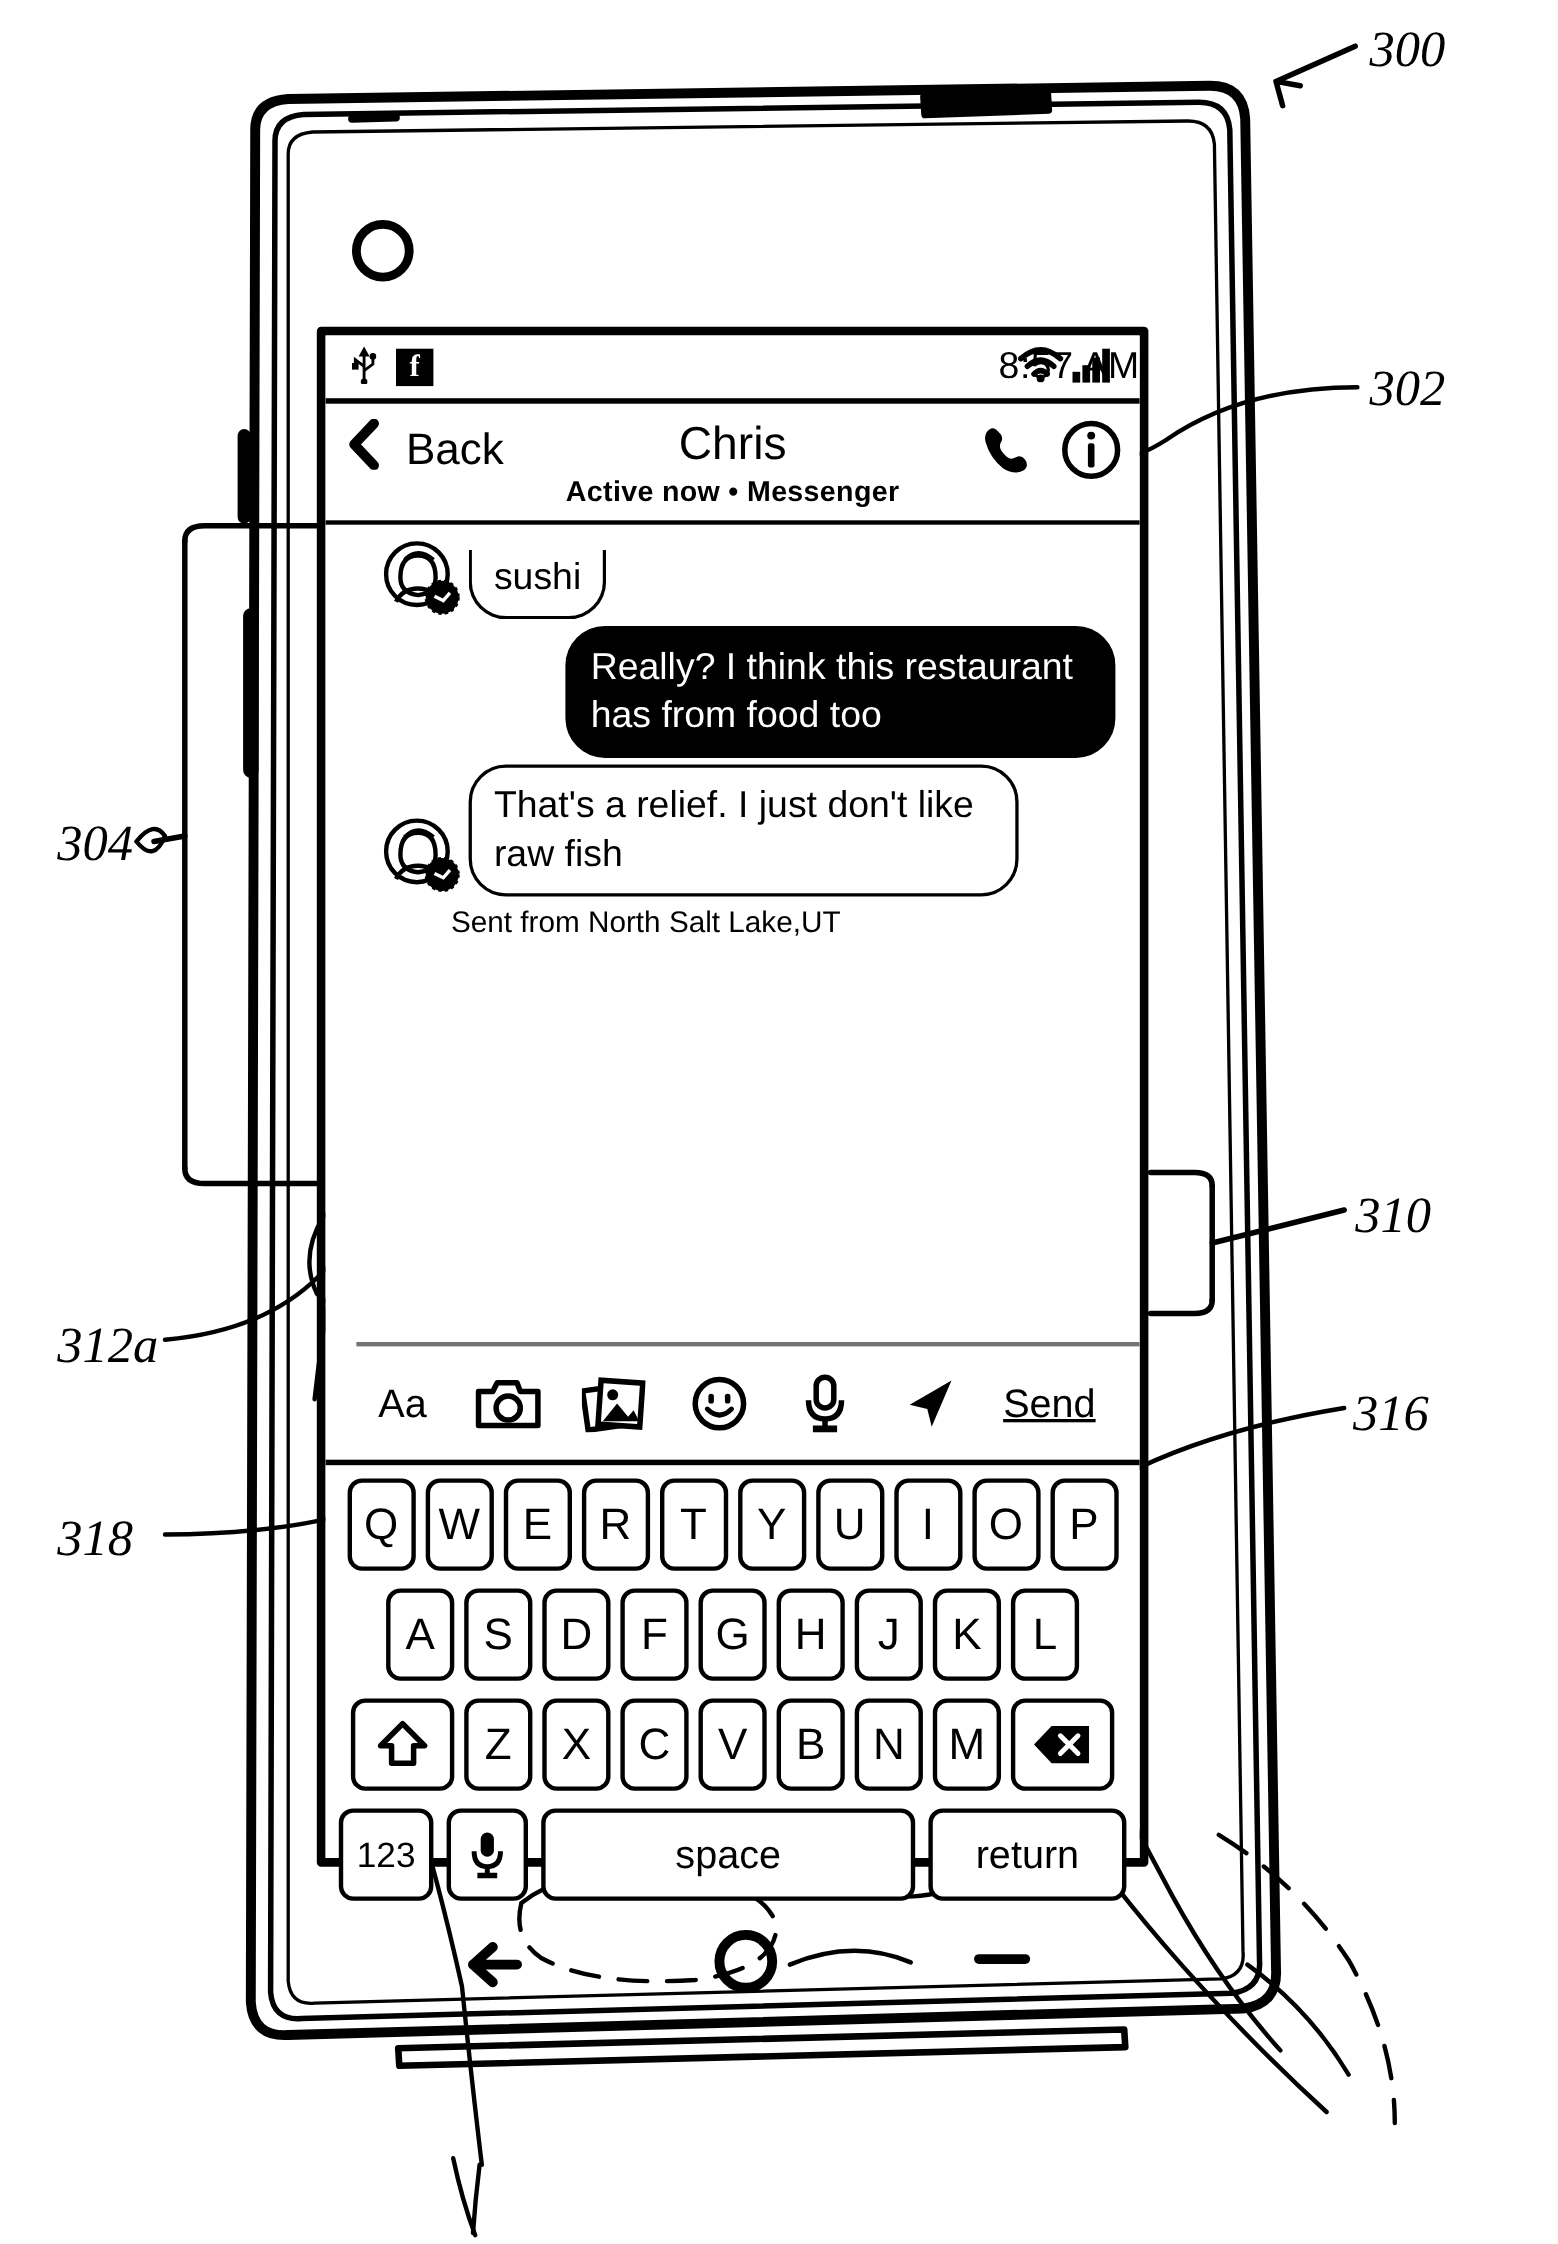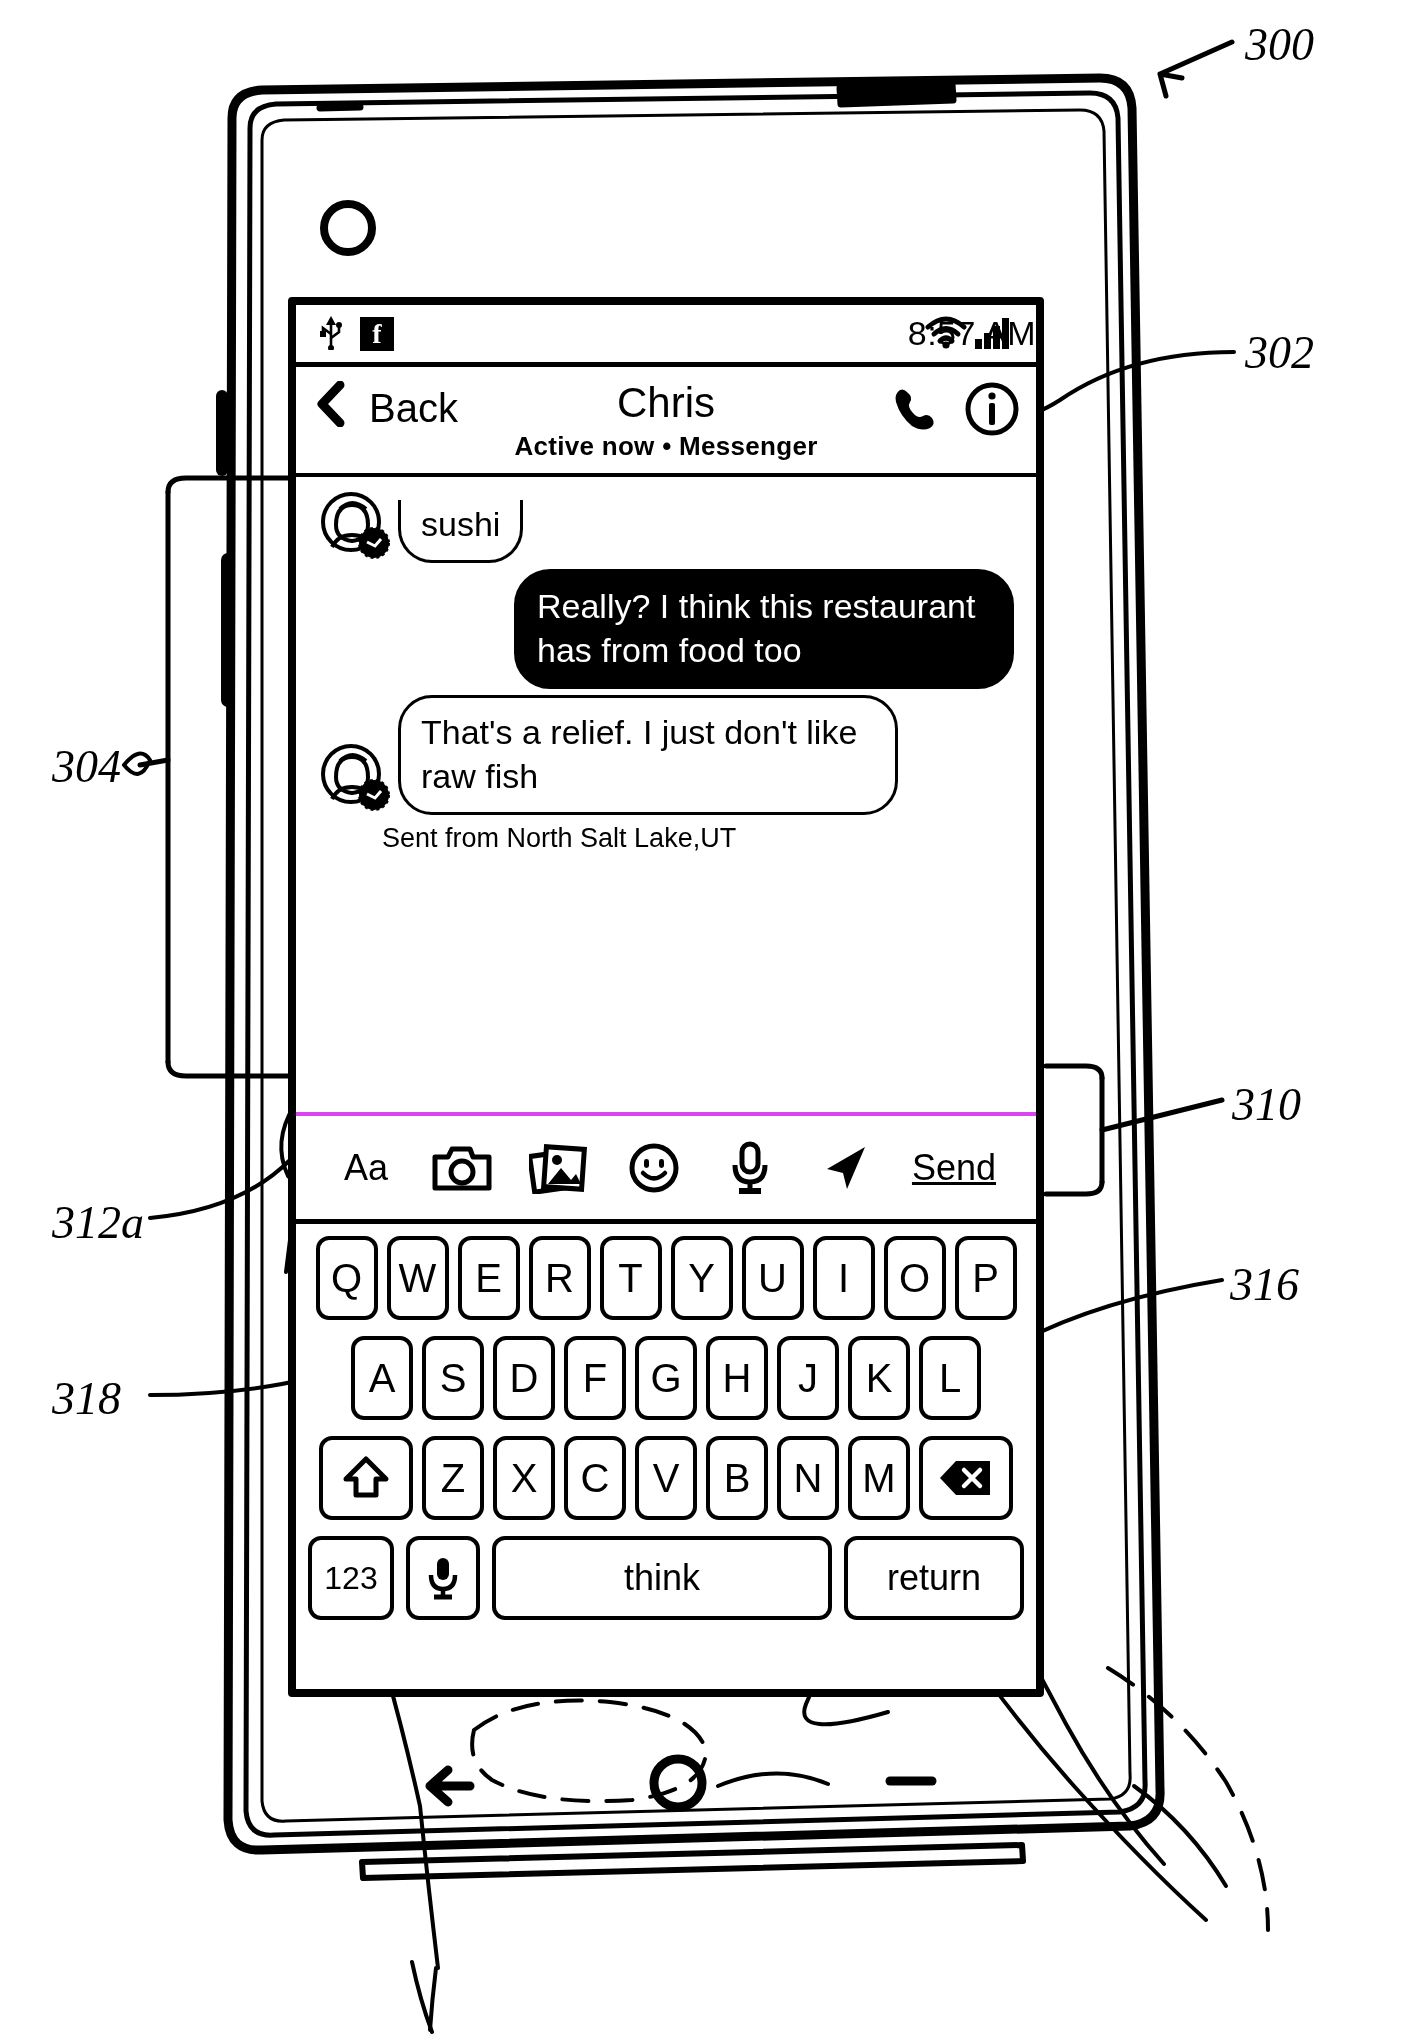--- a/index.html
+++ b/index.html
@@ -61,24 +61,25 @@
   .nav-sub {
     position:absolute; left:0; right:0; top: 64px;
     text-align:center; font-size: 26px; font-weight: bold; color:#000;
     letter-spacing: 0.3px;
   }
   .nav-right { position:absolute; right: 16px; top: 14px; display:flex; align-items:center; gap: 22px; }
 
   
   .thread {
     position: relative;
-    height: 639px;
+    height: 747px;
     overflow: hidden;
-    border-bottom: 4px solid #d946ef;
+    border-bottom: 4px solid #737373;
     padding-top: 6px;
+    margin-left: 28px;
   }
   .msg-row { display:flex; align-items: flex-end; padding: 6px 22px 0 22px; }
   .msg-row.out { justify-content: flex-end; }
   .avatar-wrap { position: relative; width: 74px; height: 74px; flex: 0 0 74px; margin-right: 6px; }
 
   .bubble {
     border: 3px solid #000;
     border-radius: 34px;
     padding: 12px 20px 14px 20px;
     font-size: 34px;
@@ -451,21 +452,21 @@
       <div class="krow r4">
         <div class="key k123">123</div>
         <div class="key kmic">
           <svg width="32" height="46" viewBox="0 0 32 46">
             <rect x="10" y="3" width="12" height="22" rx="6" fill="#000"></rect>
             <path d="M4 20 Q4 34 16 34 Q28 34 28 20" fill="none" stroke="#000" stroke-width="4.5"></path>
             <path d="M16 34 L16 40" stroke="#000" stroke-width="4.5"></path>
             <path d="M7 42 L25 42" stroke="#000" stroke-width="5"></path>
           </svg>
         </div>
-        <div class="key kspace">think</div>
+        <div class="key kspace">space</div>
         <div class="key kreturn">return</div>
       </div>
 
     </div>
   </div>
 
   <div class="ref" style="left:1245px; top:18px;">300</div>
   <div class="ref" style="left:1245px; top:326px;text-align:center;">302</div>
   <div class="ref" style="left:52px;   top:740px;">304</div>
   <div class="ref" style="left:1232px; top:1078px;">310</div>

